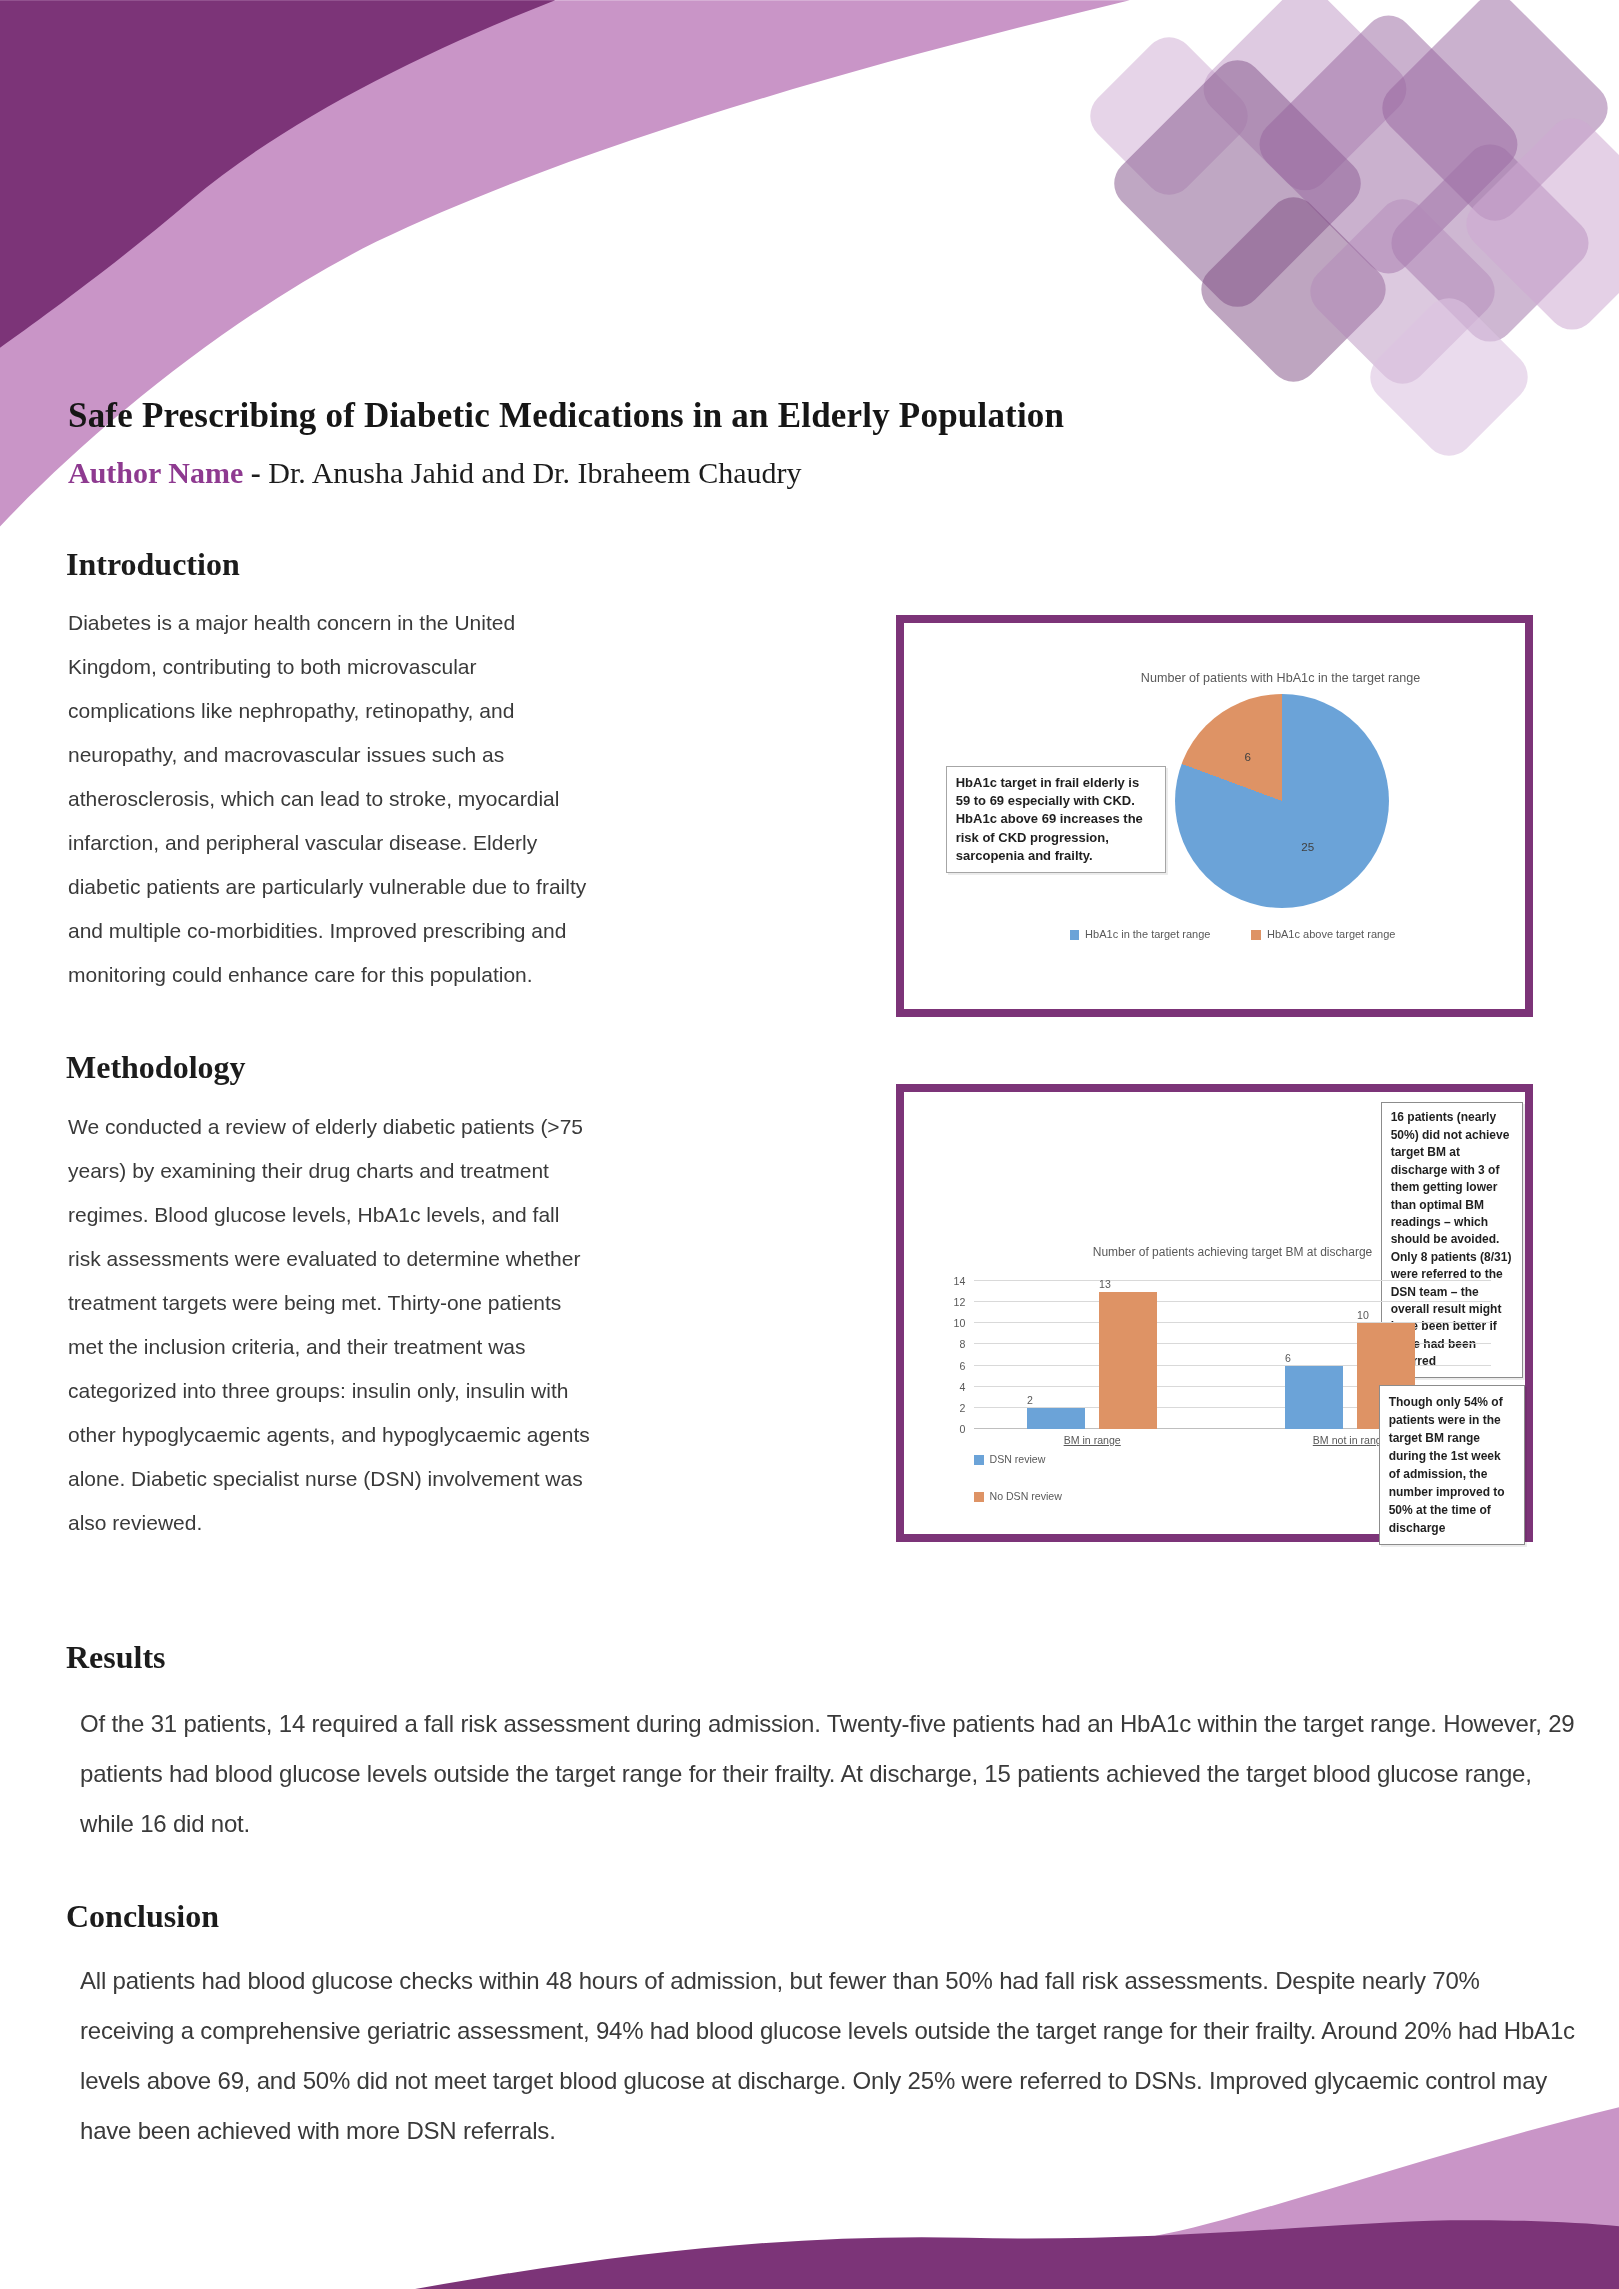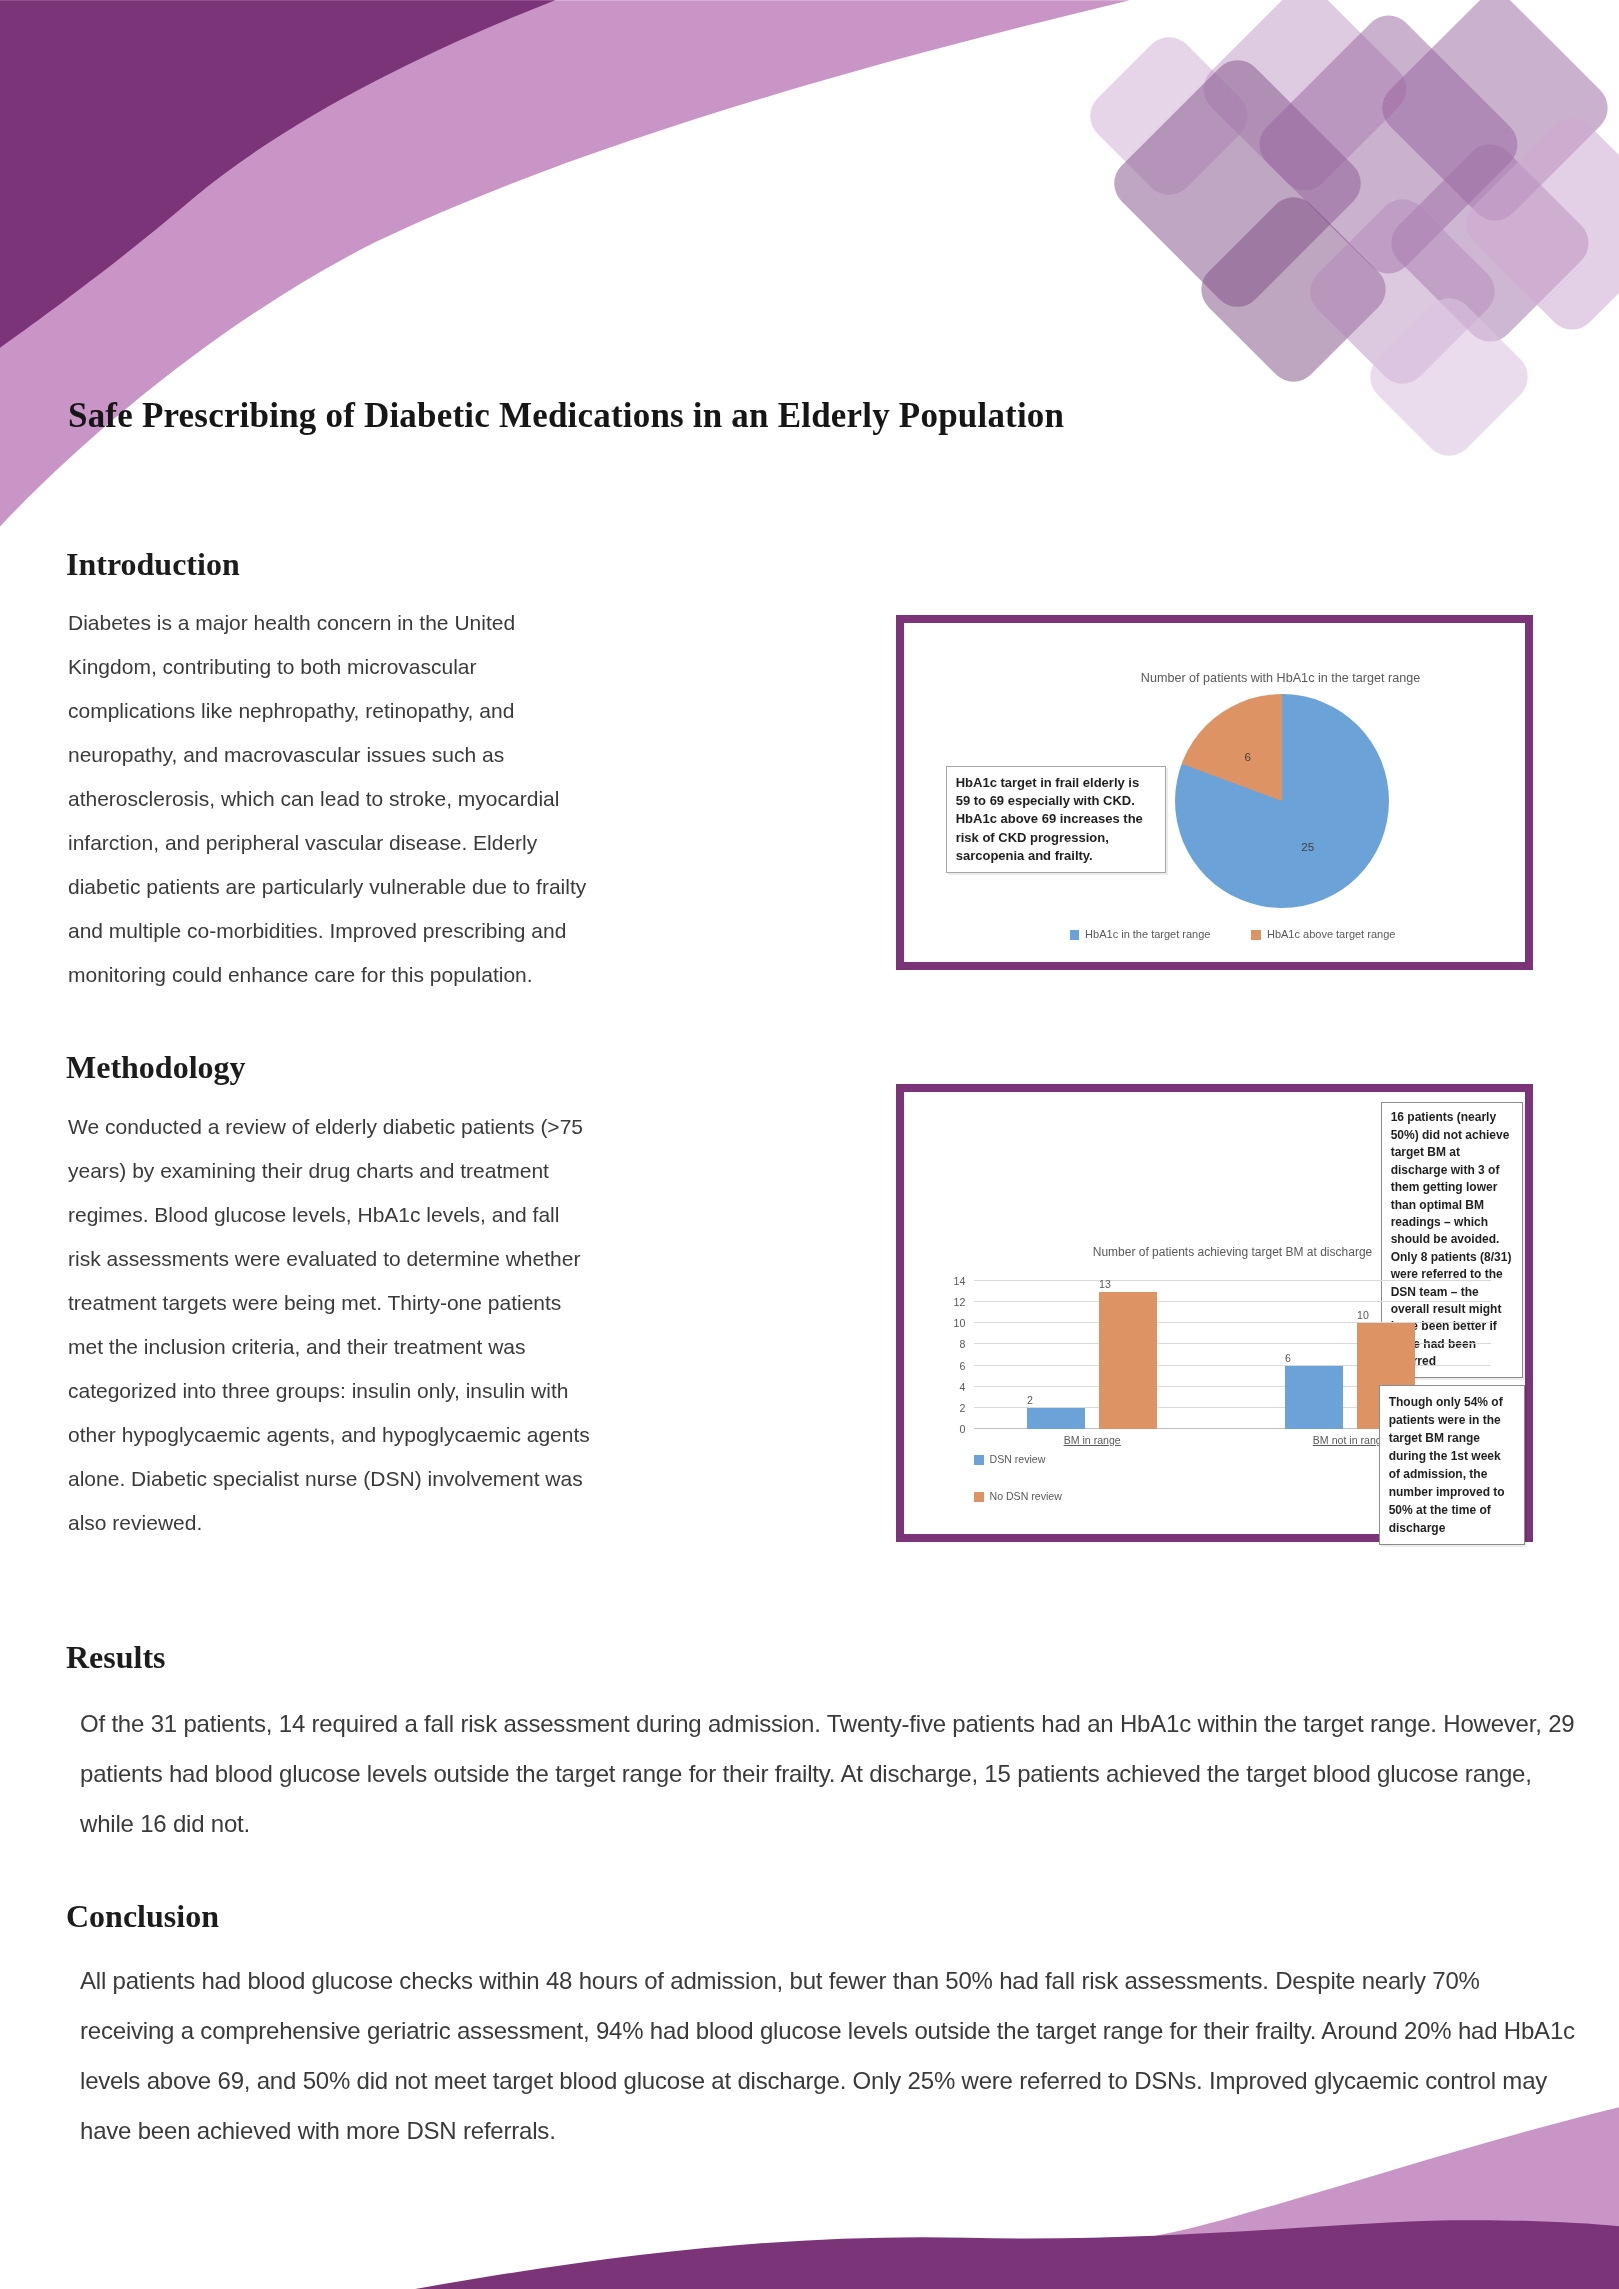--- a/index.html
+++ b/index.html
@@ -45,21 +45,21 @@
   }
   .p-narrow{width:526px;font-size:21px;line-height:44px;}
   .p-intro{top:601px;} .p-method{top:1105px;}
   .p-wide{width:1495px;font-size:24px;line-height:50px;letter-spacing:-0.2px;margin-left:12px;}
   .p-results{top:1699px;} .p-conclusion{top:1956px;}
   
   .panel{
     position:absolute;left:896px;width:637px;background:#ffffff;
     border:8.7px solid #7c3478;box-sizing:border-box;
   }
-  .panel-pie{top:615px;height:355px;}
+  .panel-pie{top:615px;height:402px;}
   .panel-bar{top:1084px;height:458px;}
   .chart-title{position:absolute;text-align:center;font-size:12.6px;color:#595959;}
   .pie-title{left:145px;top:48px;width:463px;}
   .bar-title{left:70px;top:153px;width:517px;font-size:12px;}
   
   .pie-wrap{position:absolute;left:271px;top:71px;width:214px;height:214px;}
   .pie-graphic{width:214px;height:214px;border-radius:50%;}
   .pie-val{position:absolute;transform:translate(-50%,-50%);font-size:11.6px;color:#404040;}
   .pie-val-blue{left:62%;top:71%;}
   .pie-val-orange{left:34%;top:29%;}
@@ -104,20 +104,24 @@
     <span class="diamond d4"></span>
     <span class="diamond d6"></span>
     <span class="diamond d3"></span>
     <span class="diamond d7"></span>
     <span class="diamond d5"></span>
     <span class="diamond d8"></span>
     <span class="diamond d9"></span>
   </div>
 
   <h1 class="poster-title">Safe Prescribing of Diabetic Medications in an Elderly Population</h1>
+  <div class="author-line">
+    <span class="author-label">Author Name</span><span class="author-sep"> - </span>
+    <span>Dr. Anusha Jahid and Dr. Ibraheem Chaudry</span>
+  </div>
 
   <h2 class="sec-heading h-intro">Introduction</h2>
   <p class="sec-body p-narrow p-intro">Diabetes is a major health concern in the United Kingdom, contributing to both microvascular complications like nephropathy, retinopathy, and neuropathy, and macrovascular issues such as atherosclerosis, which can lead to stroke, myocardial infarction, and peripheral vascular disease. Elderly diabetic patients are particularly vulnerable due to frailty and multiple co-morbidities. Improved prescribing and monitoring could enhance care for this population.</p>
 
   <div class="panel panel-pie">
     <div class="chart-title pie-title">Number of patients with HbA1c in the target range</div>
     <div class="pie-wrap">
       <div class="pie-graphic" style="background: conic-gradient(rgb(107, 163, 216) 0deg, rgb(107, 163, 216) 290.323deg, rgb(222, 147, 101) 290.323deg, rgb(222, 147, 101) 360deg);"></div>
       <span class="pie-val pie-val-blue">25</span>
       <span class="pie-val pie-val-orange">6</span>

